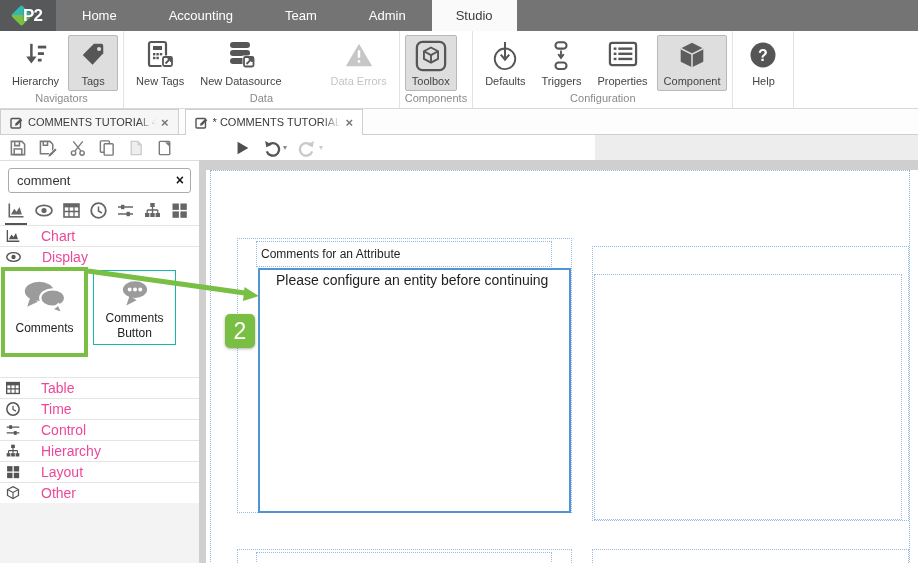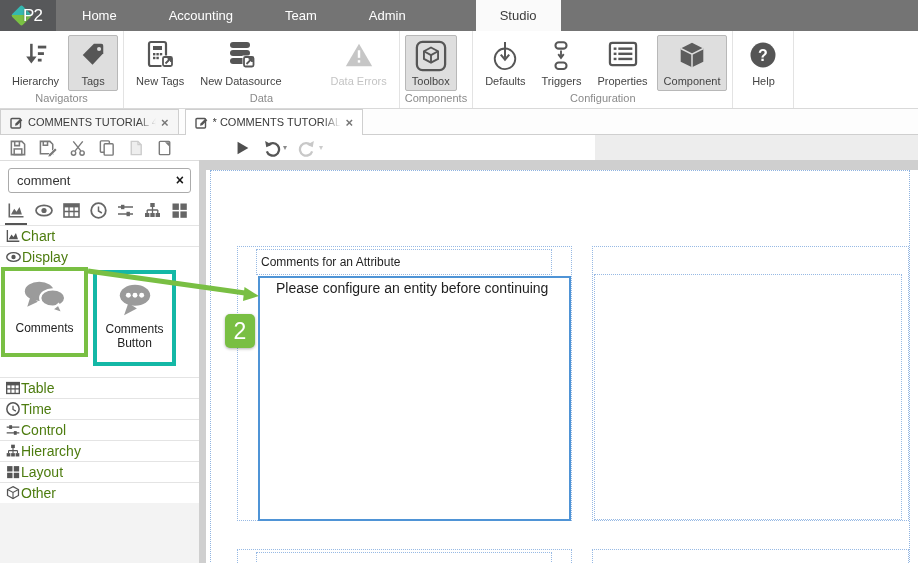--- a/index.html
+++ b/index.html
@@ -4,23 +4,23 @@
 <style>
   * { box-sizing: border-box; margin: 0; padding: 0; }
   html,body { width:918px; height:563px; overflow:hidden; }
   body { font-family:"Liberation Sans", sans-serif; background:#fff; position:relative; }
   #app { position:absolute; inset:0; width:918px; height:563px; background:#fff; overflow:hidden; }
 
   
   .menubar { position:absolute; left:0; top:0; width:918px; height:31px; background:#747474; display:flex; align-items:stretch; }
   .logo { width:56px; background:#57585a; display:flex; align-items:center; justify-content:center; position:relative; flex:none; }
   .logo-diamond { width:15px; height:15px; transform:rotate(45deg); background:linear-gradient(135deg,#35b8b0 0 50%,#7ac143 50% 100%); border-radius:2px; margin-right:-6px; }
-  .logo-text { color:#fff; font-weight:normal; font-size:17px; letter-spacing:-1px; position:relative; z-index:2; text-shadow:0 0 2px #57585a; }
+  .logo-text { color:#fff; font-weight:bold; font-size:17px; letter-spacing:-1px; position:relative; z-index:2; text-shadow:0 0 2px #57585a; }
   .menu-item { display:flex; align-items:center; padding:0 26px; color:#fff; font-size:13px; cursor:default; }
-  .menu-item.active { background:#fafafa; color:#3c3c3c; padding:0 24px;margin-left:44px; }
+  .menu-item.active { background:#fafafa; color:#3c3c3c; padding:0 24px; }
 
   
   .ribbon { position:absolute; left:0; top:31px; width:918px; height:78px; background:#fff; border-bottom:1px solid #d9d9d9; display:flex; align-items:stretch; }
   .rgroup { display:flex; flex-direction:column; border-right:1px solid #e3e3e3; padding:0 5px; }
   .rbtns { display:flex; align-items:flex-start; gap:2px; padding-top:4px; height:61px; }
   .rgroup-label { text-align:center; font-size:11px; color:#8a8a8a; padding-bottom:3px; }
   .rbtn { display:flex; flex-direction:column; align-items:center; justify-content:space-between; min-width:50px; height:56px; padding:4px 6px 3px; border:1px solid transparent; border-radius:2px; font-size:11px; color:#444; }
   .rbtn.selected { background:#dedede; border-color:#b8b8b8; }
   .rbtn.disabled { color:#c4c4c4;margin-left:33px; }
   .rbtn .lbl { white-space:nowrap; }
@@ -43,35 +43,35 @@
   .caret.dis { color:#ccc; }
 
   
   .left-panel { position:absolute; left:0; top:160px; width:199px; height:403px; background:#fff; border-top:1px solid #ddd; display:flex; flex-direction:column; }
   .search-wrap { margin:7px 8px 0 8px; position:relative; flex:none; }
   .search-wrap input { width:100%; height:25px; border:1px solid #ababab; border-radius:3px; padding:0 24px 0 8px; font-size:13px; color:#333; font-family:"Liberation Sans",sans-serif; outline:none; }
   .search-clear { position:absolute; right:7px; top:4px; font-size:14px; font-weight:bold; color:#1a1a1a; line-height:1.2; }
   .filters { display:flex; align-items:flex-end; gap:6px; padding:9px 0 0 5px; height:32px; flex:none; }
   .ficon { padding:0 1px 3px; border-bottom:2px solid transparent; display:flex; }
   .ficon.active { border-bottom-color:#555; }
-  .sec { display:flex; align-items:center; gap:0; height:21px; padding-left:5px; border-top:1px solid #e4e4e4; font-size:14px; color:#4d7c0f; flex:none; }
+  .sec { display:flex; align-items:center; gap:20px; height:21px; padding-left:5px; border-top:1px solid #e4e4e4; font-size:14px; color:#ec4899; flex:none; }
   .sec:last-of-type { border-bottom:1px solid #e4e4e4; }
   .tiles { display:flex; align-items:flex-start; padding:3px 12px 8px 1px; flex:none; height:110px; }
-  .tile { width:83px; height:96px; background:#fff; border:4px solid #14b8a6; display:flex; flex-direction:column; align-items:center; justify-content:flex-start; padding:8px 2px 4px; font-size:12px; color:#222; text-align:center; line-height:1.2; }
+  .tile { width:83px; height:75px; background:#fff; border:1px solid #14b8a6; display:flex; flex-direction:column; align-items:center; justify-content:flex-start; padding:8px 2px 4px; font-size:12px; color:#222; text-align:center; line-height:1.2; }
   .tile.highlighted { width:87px; height:90px; border:4px solid #79bf43; margin:-3px 5px 0 0; padding-top:6px; }
   .tile .t-label { margin-top:2px; }
   .panel-rest { flex:1; background:#f3f3f3; }
 
   
   .canvas { position:absolute; left:199px; top:160px; width:719px; height:403px; background:#fff; overflow:hidden; }
   .strip-top { position:absolute; left:0; top:0; width:100%; height:10px; background:#cfcfcf; }
   .strip-left { position:absolute; left:0; top:0; width:7px; height:100%; background:#cfcfcf; }
   .page-outline { position:absolute; left:11px; top:10px; width:700px; height:600px; border:1px dotted #8fb3e0; background:#fff; }
   .grp { position:absolute; border:1px dotted #97b9e4; }
-  .grp.l1 { left:38px; top:86px; width:335px; height:275px; }
+  .grp.l1 { left:38px; top:78px; width:335px; height:275px; }
   .grp.r1 { left:393px; top:86px; width:317px; height:275px; }
   .grp.l2 { left:38px; top:389px; width:335px; height:80px; }
   .grp.r2 { left:393px; top:389px; width:317px; height:80px; }
   .panel-title-box { position:absolute; left:18px; top:2px; width:296px; height:26px; border:1px dotted #97b9e4; font-size:12px; color:#1f1f1f; line-height:24px; padding-left:4px; overflow:hidden; white-space:nowrap; background:#fff; }
   .panel-blue-box { position:absolute; left:20px; top:29px; width:313px; height:245px; border:2px solid #4f94d6; font-size:14px; color:#1f1f1f; padding:2px 16px; background:#fff; }
   .inner-dotted { position:absolute; left:1px; top:27px; width:308px; height:246px; border:1px dotted #97b9e4; background:#fff; }
 
   
   .anno-arrow { position:absolute; left:0; top:0; width:918px; height:563px; pointer-events:none; z-index:50; }
   .step-badge { position:absolute; left:225px; top:314px; width:30px; height:34px; background:#79bf43; border-radius:5px; color:#fff; font-size:23px; display:flex; align-items:center; justify-content:center; z-index:60; box-shadow:0 1px 3px rgba(0,0,0,.3); }

